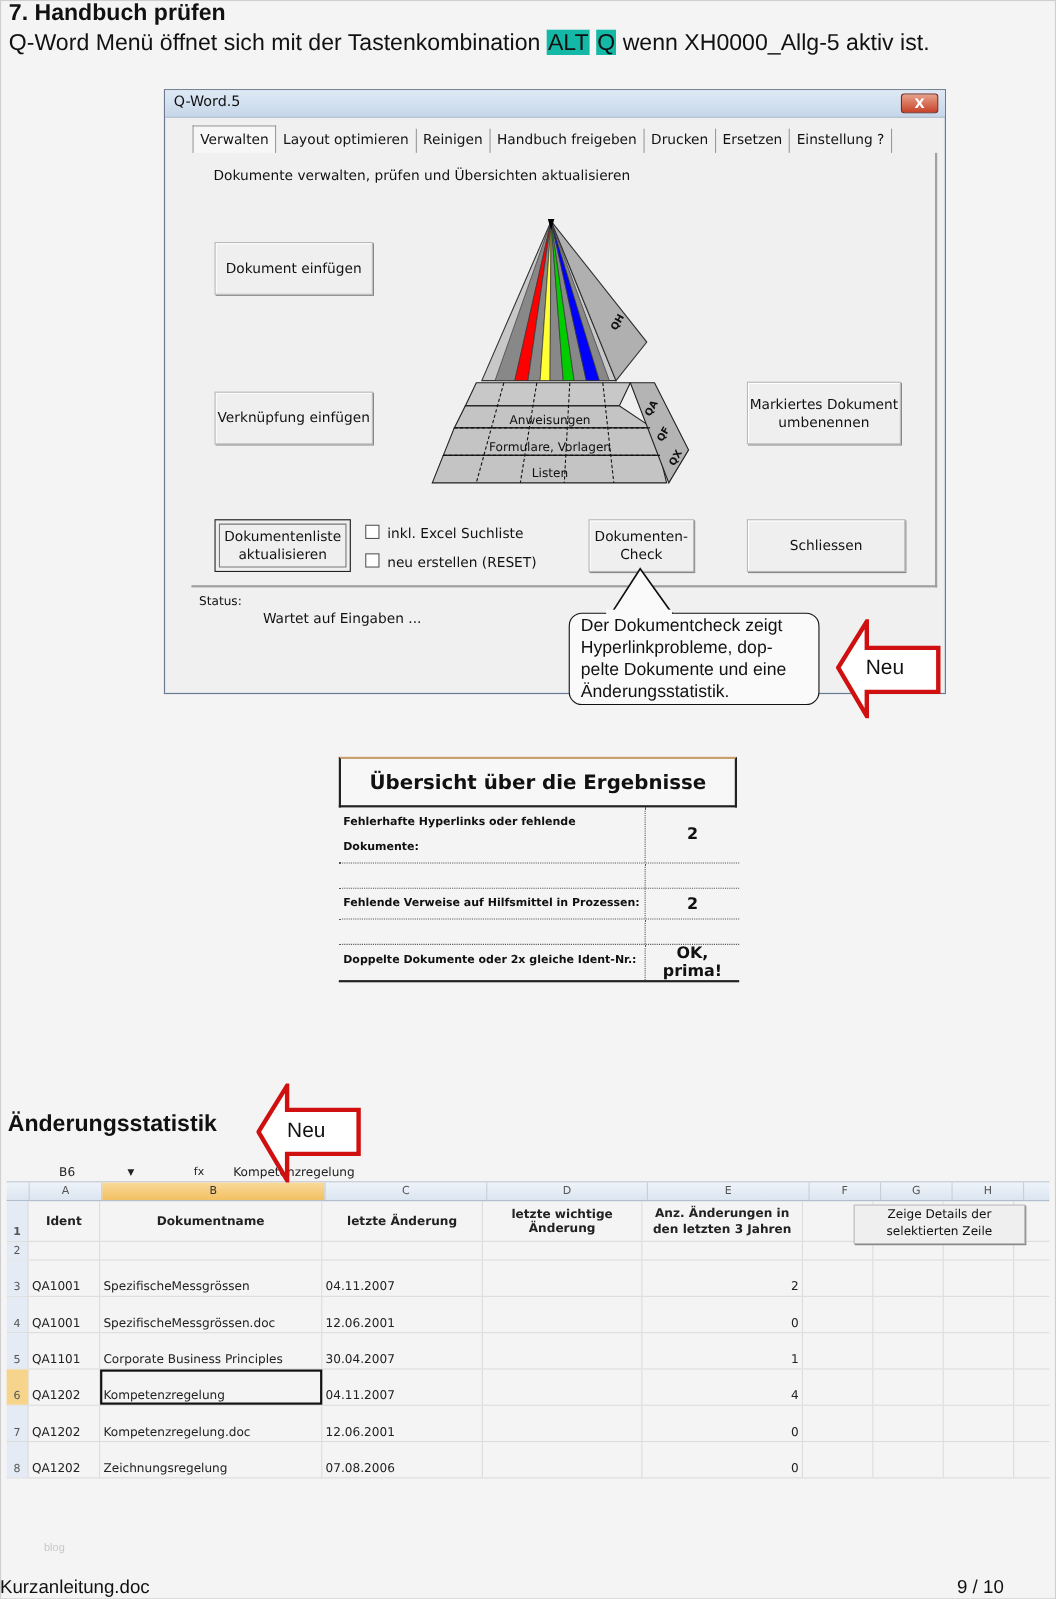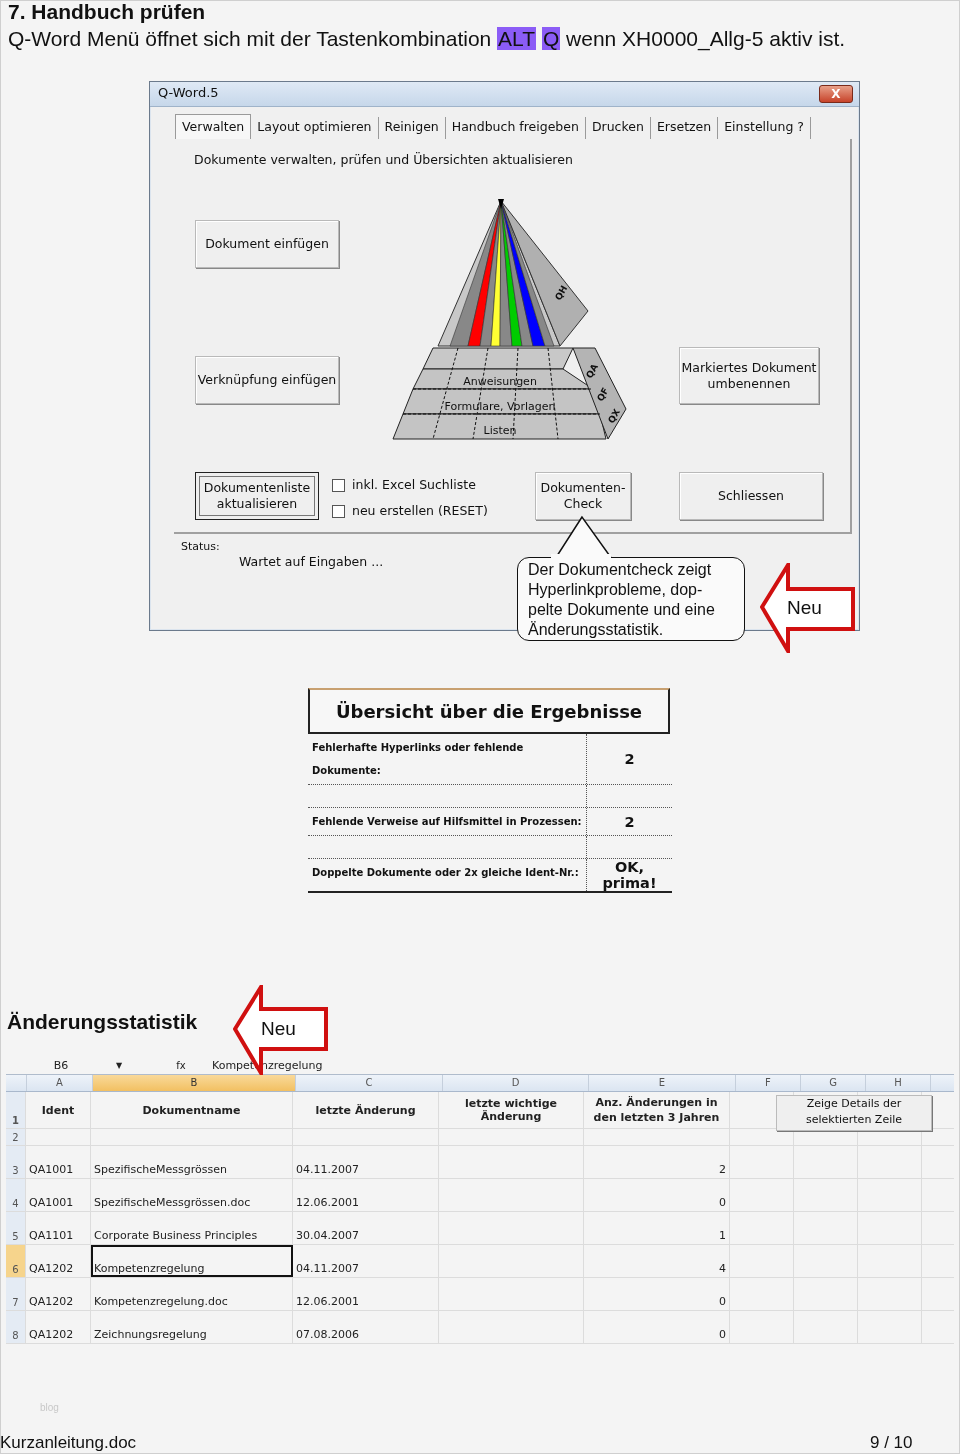--- a/index.html
+++ b/index.html
@@ -1,34 +1,34 @@
 <!DOCTYPE html>
 <html><head>
 <meta charset="utf-8">
 <style>
   html,body{margin:0;padding:0;}
   body{width:960px;height:1454px;background:#f4f4f4;position:relative;overflow:hidden;font-family:"Liberation Sans",sans-serif;color:#111;}
   .page-border{position:absolute;left:0;top:0;width:958px;height:1452px;border:1px solid #cfcfcf;}
   .h-title{position:absolute;left:8px;top:0;font-size:21px;font-weight:bold;line-height:24px;}
   .h-sub{position:absolute;left:8px;top:26px;font-size:21px;line-height:26px;white-space:nowrap;}
-  .hl{background:#8b5cf6;padding:0 1px;}
+  .hl{background:#14b8a6;padding:0 1px;}
 
   
   .dlg{position:absolute;left:149px;top:81px;width:709px;height:548px;background:#f0f0f0;border:1px solid #6b7a8c;box-shadow:inset 0 0 0 1px #dbe4ee;}
   .dlg-title{position:absolute;left:0;top:0;width:709px;height:24px;background:linear-gradient(#dfe9f5,#c6d7ea);border-bottom:1px solid #9fb3c9;}
   .dlg-title span{position:absolute;left:8px;top:3px;font-family:"DejaVu Sans",sans-serif;font-size:13px;color:#111;}
   .close-btn{position:absolute;right:6px;top:3px;width:32px;height:16px;border-radius:3px;background:linear-gradient(#e8a089,#c7432a);border:1px solid #7a2a1a;color:#fff;font-weight:bold;font-size:12px;text-align:center;line-height:16px;font-family:"DejaVu Sans",sans-serif;}
   .tabs{position:absolute;left:25px;top:35px;height:22px;display:flex;font-family:"DejaVu Sans",sans-serif;font-size:12.5px;}
   .tab{padding:2px 6px;border-right:1px solid #9a9a9a;white-space:nowrap;color:#111;}
   .tab.active{background:#f7f7f7;border:1px solid #9a9a9a;border-bottom:none;margin-top:-3px;padding-top:4px;}
   .tab-panel{position:absolute;left:24px;top:57px;width:676px;height:393px;border-right:2px solid #a0a0a0;border-bottom:2px solid #a0a0a0;}
   .panel-desc{position:absolute;left:44px;top:70px;font-family:"DejaVu Sans",sans-serif;font-size:12.5px;}
   .btn{position:absolute;background:#efefef;border:1px solid #b9b9b9;box-shadow:1px 1px 0 #888,inset 1px 1px 0 #fff;font-family:"DejaVu Sans",sans-serif;font-size:12.5px;text-align:center;display:flex;align-items:center;justify-content:center;line-height:16px;color:#111;}
   .btn.focused{border:1px solid #222;box-shadow:inset 0 0 0 3px #efefef,inset 0 0 0 4px #777;}
-  .chk{position:absolute;font-family:"DejaVu Sans",sans-serif;font-size:12.5px;display:flex;align-items:flex-end;white-space:nowrap;}
+  .chk{position:absolute;font-family:"DejaVu Sans",sans-serif;font-size:12.5px;display:flex;align-items:flex-start;white-space:nowrap;}
   .chk .box{width:11px;height:11px;border:1px solid #555;background:#fff;margin-right:7px;}
   .status-lbl{position:absolute;left:31px;top:458px;font-family:"DejaVu Sans",sans-serif;font-size:11px;}
   .status-val{position:absolute;left:89px;top:472px;font-family:"DejaVu Sans",sans-serif;font-size:12.5px;}
 
   
   .callout{position:absolute;left:517px;top:557px;width:228px;height:84px;background:#fafafa;border:1.5px solid #111;border-radius:12px;font-size:16px;line-height:20px;padding:2px 10px;box-sizing:border-box;}
   .arrow-neu{position:absolute;}
   .arrow-neu span{position:absolute;font-size:19px;color:#111;}
 
   

